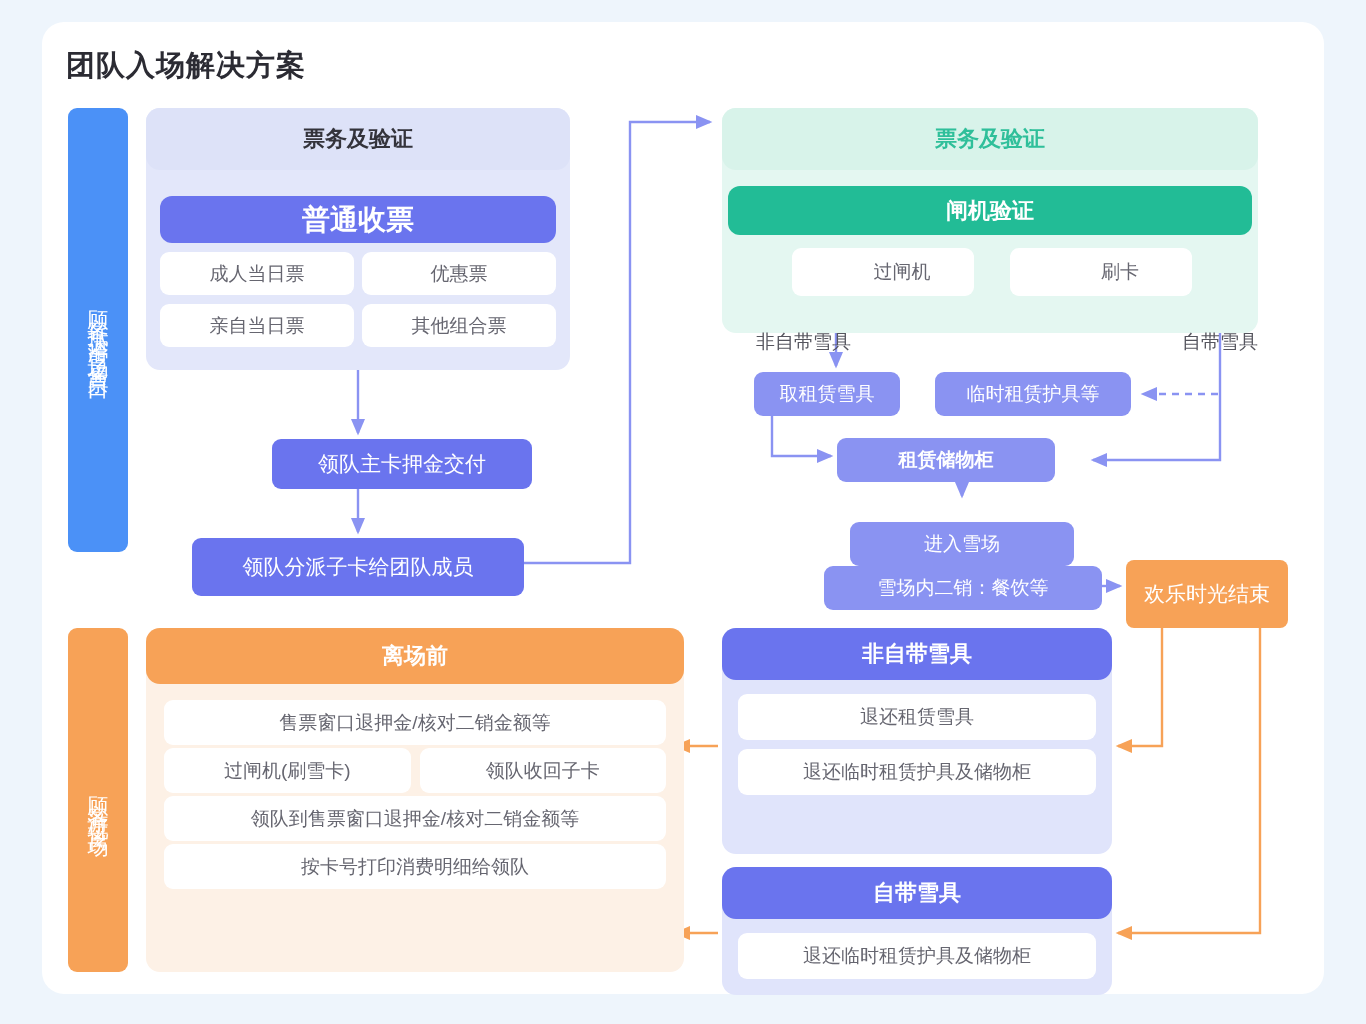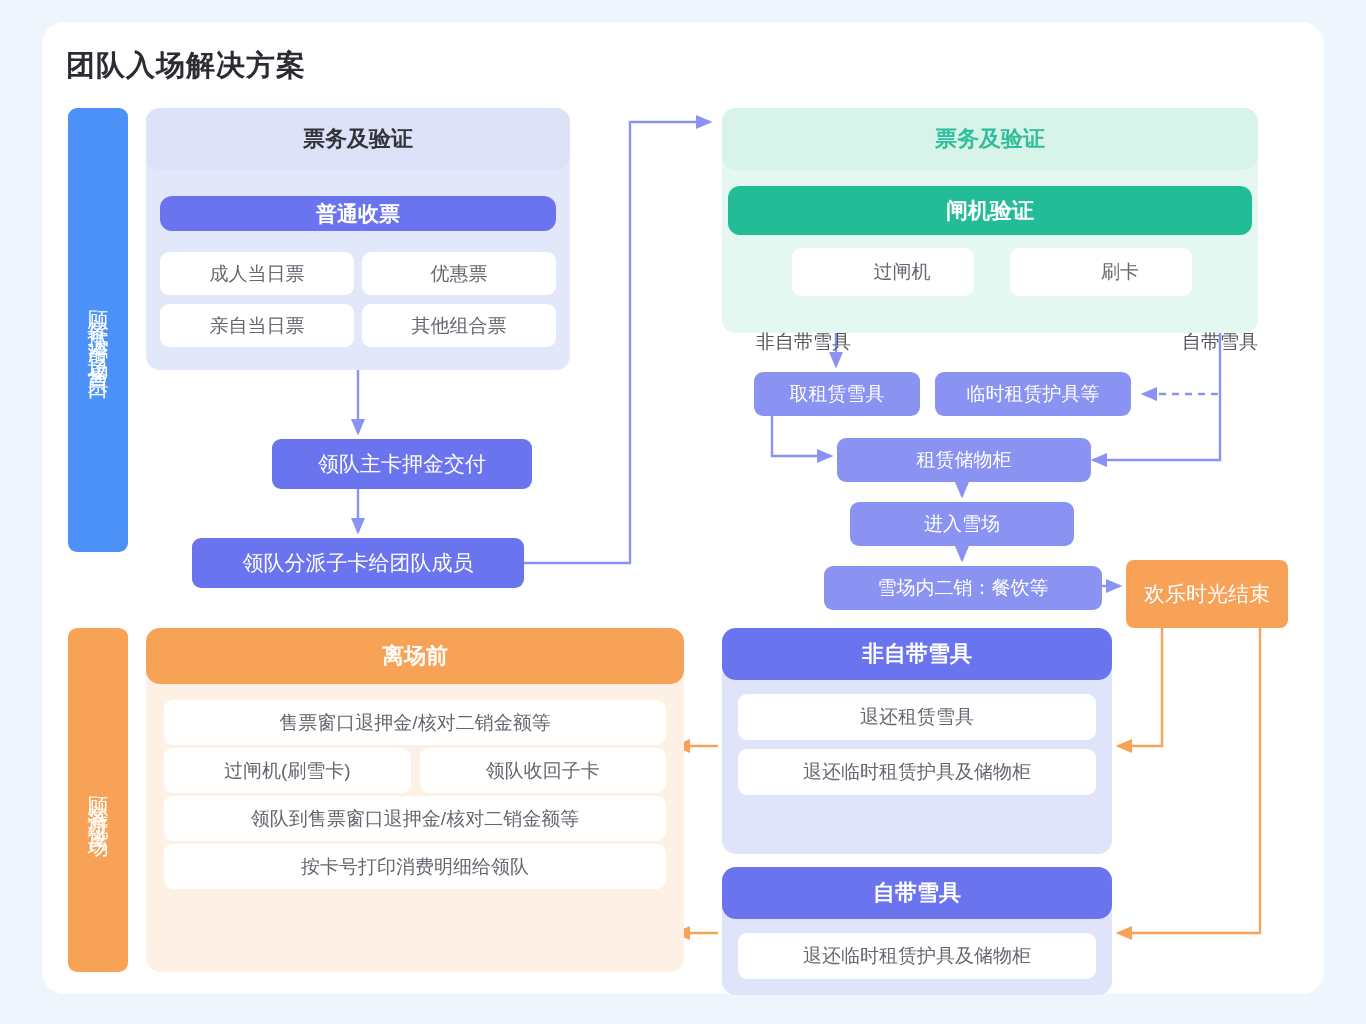--- a/index.html
+++ b/index.html
@@ -87,24 +87,24 @@
   }
   #ticketing-title {
     position: absolute; left: 0; top: 0;
     width: 424px; height: 62px;
     background: #dde2f8;
     color: #33333b;
     border-radius: 14px;
   }
   #ticketing-subhead {
     position: absolute; left: 14px; top: 88px;
-    width: 396px; height: 35px;
+    width: 396px; height: 47px;
     background: #6a74ee;
     color: #ffffff;
-    font-size: 21px;
+    font-size: 28px;
   }
   #ticketing-grid {
     position: absolute; left: 14px; top: 144px;
     width: 396px;
     display: grid;
     grid-template-columns: 1fr 1fr;
     gap: 9px 8px;
   }
   #ticketing-grid .chip { height: 43px; }
 
@@ -144,26 +144,26 @@
     border-radius: 9px;
     display: flex;
     align-items: center;
     justify-content: center;
     font-size: 21px;
     font-weight: 500;
   }
   .pbox.light { background: #8a93f2; font-size: 19px; }
 
   #box-leader-deposit { left: 186px; top: 417px; width: 260px; height: 50px; margin-left: 44px; }
-  #box-leader-assign  { left: 150px; top: 516px; width: 332px; height: 50px; font-family: Liberation Mono, monospace; }
-
-  #box-take-gear      { left: 712px; top: 350px; width: 166px; height: 44px; }
+  #box-leader-assign  { left: 150px; top: 516px; width: 332px; height: 58px; font-family: Liberation Mono, monospace; }
+
+  #box-take-gear      { left: 712px; top: 350px; width: 146px; height: 44px; }
   #box-temp-rent      { left: 893px; top: 350px; width: 196px; height: 44px; }
-  #box-locker         { left: 795px; top: 416px; width: 254px; height: 44px; }
-  #box-enter-field    { left: 808px; top: 480px; width: 224px; height: 44px; }
+  #box-locker         { left: 795px; top: 416px; width: 218px; height: 44px; font-weight: bold; }
+  #box-enter-field    { left: 808px; top: 500px; width: 224px; height: 44px; }
   #box-secondary-sale { left: 782px; top: 544px; width: 278px; height: 44px; }
 
   #box-happy-end {
     position: absolute;
     left: 1084px; top: 538px;
     width: 162px; height: 68px;
     background: #f7a257;
     color: #ffffff;
     border-radius: 8px;
     display: flex; align-items: center; justify-content: center;

